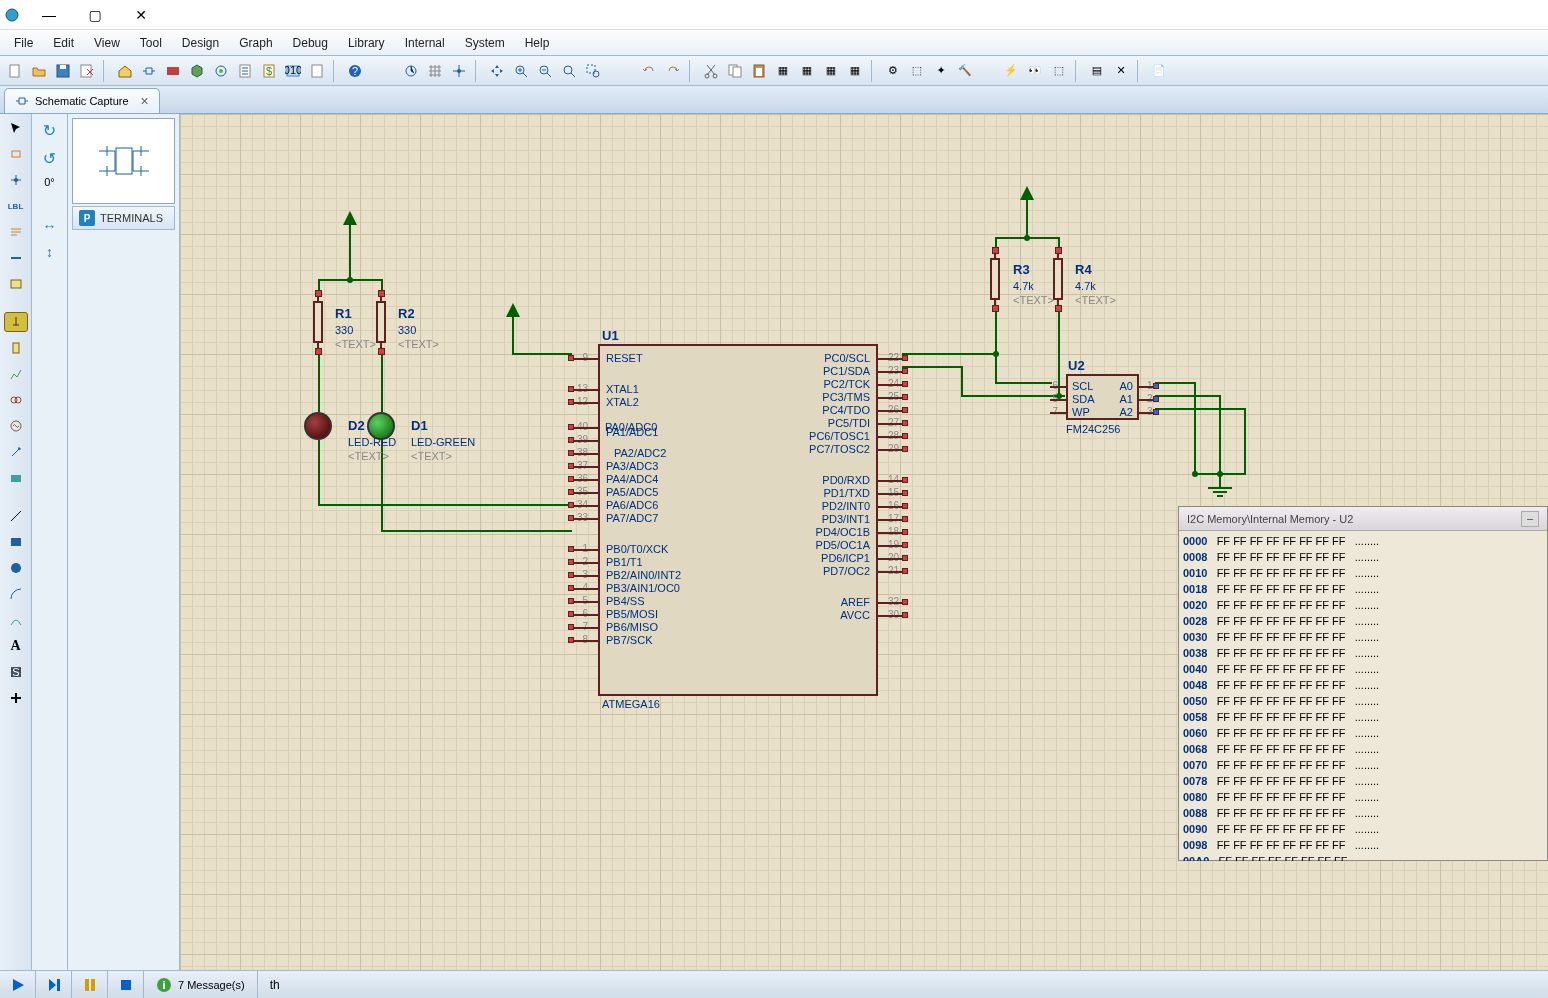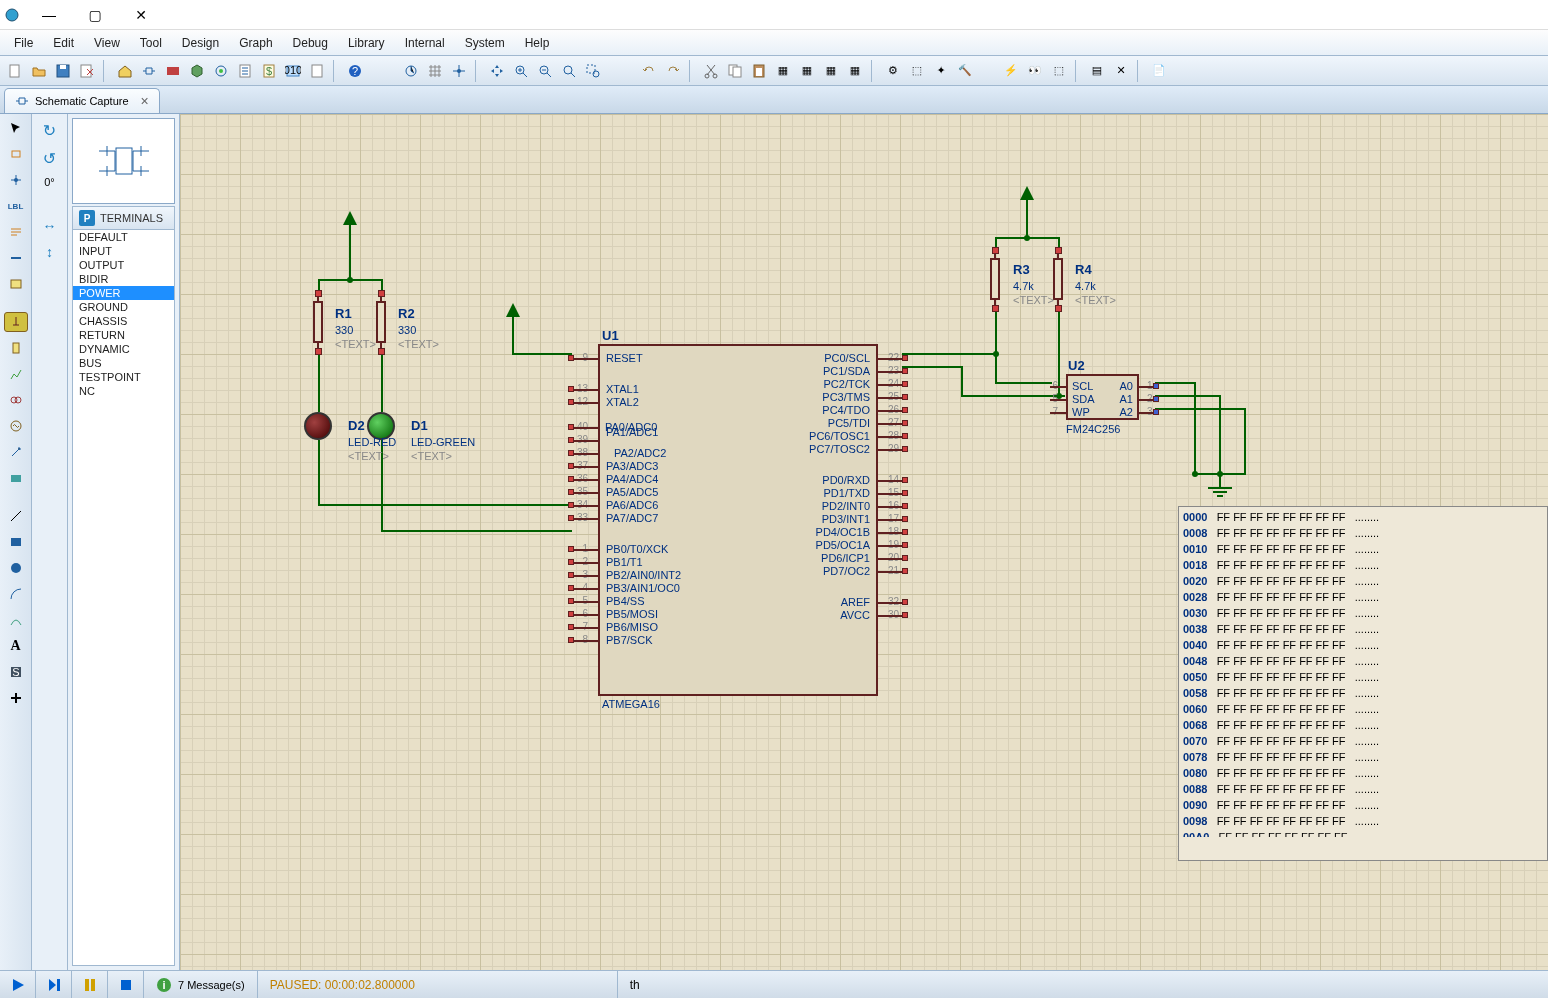--- a/index.html
+++ b/index.html
@@ -401,34 +401,20 @@
     <div class="preview">
       <svg width="60" height="50">
           <path d="M5 15h8m0-5v10m0-5h8v20h-8m0-5v10m0-5H5 M55 15h-8m0-5v10m0-5h-8v20h8m0-5v10m0-5h8" fill="none" stroke="#2060a0"></path>
           <rect x="22" y="12" width="16" height="26" fill="none" stroke="#2060a0"></rect>
         </svg>
     </div>
     <div class="listhdr">
       <span class="pbox">P</span>
       <span style="flex:1;text-align:center">TERMINALS</span>
     </div>
-    <div class="plist" id="plist">
-        <div class="pitem">DEFAULT</div>
-        <div class="pitem">INPUT</div>
-        <div class="pitem">OUTPUT</div>
-        <div class="pitem">BIDIR</div>
-        <div class="pitem sel">POWER</div>
-        <div class="pitem">GROUND</div>
-        <div class="pitem">CHASSIS</div>
-        <div class="pitem">RETURN</div>
-        <div class="pitem">DYNAMIC</div>
-        <div class="pitem">BUS</div>
-        <div class="pitem">TESTPOINT</div>
-        <div class="pitem">NC</div>
-      </div>
   </div>
 
   <div class="canvas">
 
     <div class="arrow-up" style="left:170px;top:97px"></div>
     <div class="wire wirev" style="left:169px;top:111px;height:55px"></div>
     <div class="dot" style="left:170px;top:166px"></div>
     <div class="wire wireh" style="left:138px;top:165px;width:64px"></div>
     <div class="wire wirev" style="left:138px;top:165px;height:15px"></div>
     <div class="wire wirev" style="left:201px;top:165px;height:15px"></div>
@@ -709,20 +695,25 @@
     <div class="wire wireh" style="left:1014px;top:359px;width:52px"></div>
 
     <div class="wire wirev" style="left:1039px;top:359px;height:14px"></div>
     <svg style="position:absolute;left:1024px;top:372px;z-index:3" width="32" height="12">
         <line x1="4" y1="2" x2="28" y2="2" stroke="#006000" stroke-width="2"></line>
         <line x1="9" y1="6" x2="23" y2="6" stroke="#006000" stroke-width="2"></line>
         <line x1="13" y1="10" x2="19" y2="10" stroke="#006000" stroke-width="2"></line>
       </svg>
 
     <div class="memwin">
+      <div class="memwin-title">
+        <span>I2C Memory\Internal Memory - U2</span>
+        <span style="flex:1"></span>
+        <span style="width:18px;height:16px;background:#ddd;border:1px solid #aaa;text-align:center">–</span>
+      </div>
       <div class="memwin-body" id="memdump">
           <div class="memrow"><span class="memaddr">0000</span>   FF FF FF FF FF FF FF FF   ........</div>
           <div class="memrow"><span class="memaddr">0008</span>   FF FF FF FF FF FF FF FF   ........</div>
           <div class="memrow"><span class="memaddr">0010</span>   FF FF FF FF FF FF FF FF   ........</div>
           <div class="memrow"><span class="memaddr">0018</span>   FF FF FF FF FF FF FF FF   ........</div>
           <div class="memrow"><span class="memaddr">0020</span>   FF FF FF FF FF FF FF FF   ........</div>
           <div class="memrow"><span class="memaddr">0028</span>   FF FF FF FF FF FF FF FF   ........</div>
           <div class="memrow"><span class="memaddr">0030</span>   FF FF FF FF FF FF FF FF   ........</div>
           <div class="memrow"><span class="memaddr">0038</span>   FF FF FF FF FF FF FF FF   ........</div>
           <div class="memrow"><span class="memaddr">0040</span>   FF FF FF FF FF FF FF FF   ........</div>
@@ -768,15 +759,14 @@
         </svg>
       </div>
   </div>
   <div class="statcell">
     <svg width="16" height="16" style="margin-right:6px">
         <circle cx="8" cy="8" r="7" fill="#40a040"></circle>
         <text x="8" y="12" fill="#fff" font-size="11" font-weight="bold" text-anchor="middle">i</text>
       </svg>
     <span>7 Message(s)</span>
   </div>
-  <div class="statcell" style="color:#c08000;flex:0 0 360px">PAUSED: 00:00:02.800000</div>
   <div class="statcell" style="border:none">th</div>
 </div>
 
 </body></html>

